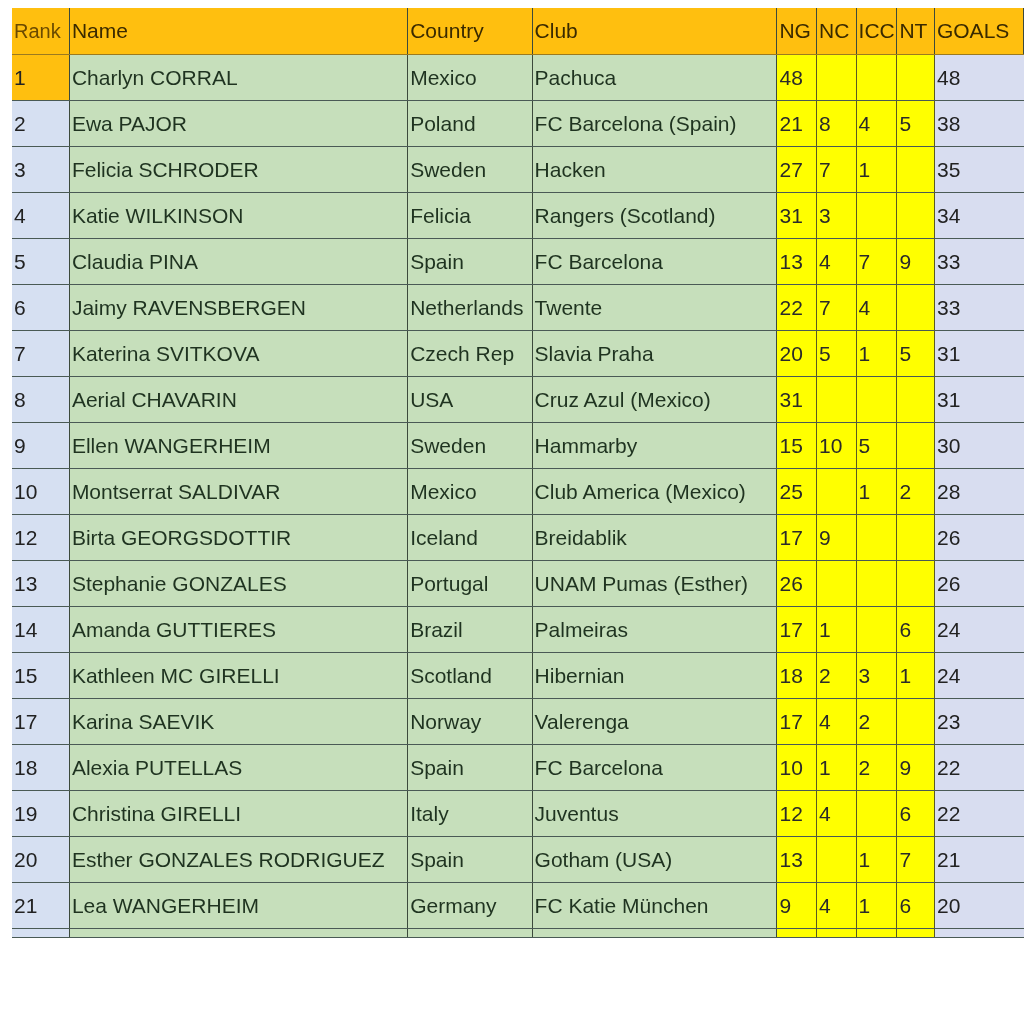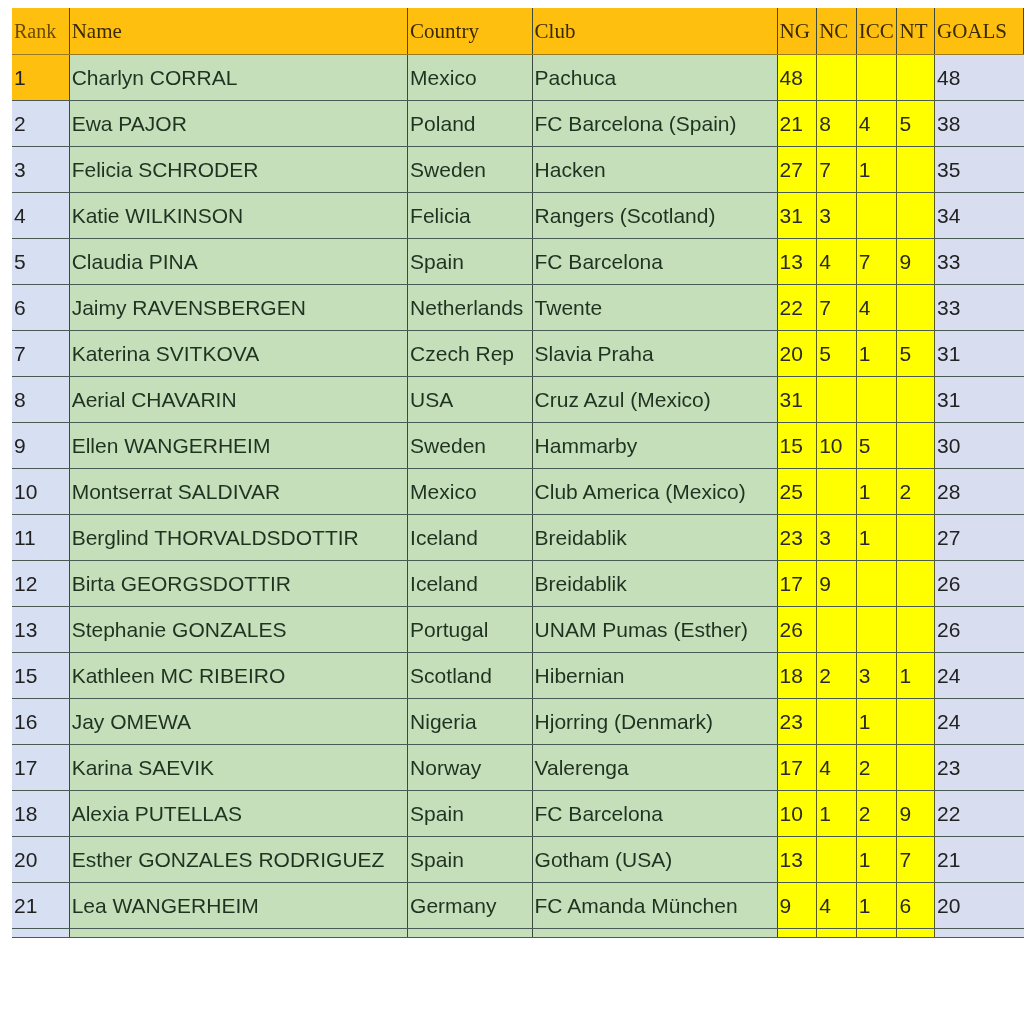--- a/index.html
+++ b/index.html
@@ -2,21 +2,21 @@
 <html><head>
 <meta charset="utf-8">
 <style>
   html, body { margin: 0; padding: 0; background: #ffffff; }
   body { width: 1024px; height: 1024px; overflow: hidden; position: relative;
          font-family: "Liberation Sans", "DejaVu Sans", sans-serif; color: #1f2a1f; }
   .sheet { position: absolute; left: 12px; top: 8px; }
   table { border-collapse: collapse; table-layout: fixed; }
   td, th { height: 45px; padding: 0 0 0 2px; border-right: 1px solid #3c4a3c; border-bottom: 1px solid #4a5a55;
            font-size: 21px; font-weight: normal; text-align: left; white-space: nowrap; overflow: visible; vertical-align: middle; }
-  thead th { background: #ffbf0f; color: #3a2a00; height: 46px; border-bottom: 1px solid #9b7a20; font-family: Liberation Serif, serif; }
+  thead th { background: #ffbf0f; color: #3a2a00; height: 46px; border-bottom: 1px solid #9b7a20; }
   th.rank-h { color: #6b4a00; font-size: 20px; }
   td.rank { background: #d6e0f2; color: #222; }
   tr.top td.rank { background: #ffbf0f; }
   td.txt { background: #c6dfbb; color: #1f3320; }
   td.num { background: #ffff00; color: #2a2a2a; border-right: 1px solid #5a5a20; }
   td.goals { background: #d8ddf0; color: #222; border-right: none; }
   col.c-rank { width: 58px; } col.c-name { width: 340px; } col.c-country { width: 125px; }
   col.c-club { width: 247px; } col.c-ng { width: 40px; } col.c-nc { width: 40px; }
   col.c-icc { width: 41px; } col.c-nt { width: 38px; } col.c-goals { width: 90px; }
   tr.partial td { height: 8px; }
@@ -155,31 +155,20 @@
           <td class="txt">Montserrat SALDIVAR</td>
           <td class="txt">Mexico</td>
           <td class="txt">Club America (Mexico)</td>
           <td class="num">25</td>
           <td class="num"></td>
           <td class="num">1</td>
           <td class="num">2</td>
           <td class="goals">28</td>
         </tr>
         <tr>
-          <td class="rank">11</td>
-          <td class="txt">Berglind THORVALDSDOTTIR</td>
-          <td class="txt">Iceland</td>
-          <td class="txt">Breidablik</td>
-          <td class="num">23</td>
-          <td class="num">3</td>
-          <td class="num">1</td>
-          <td class="num"></td>
-          <td class="goals">27</td>
-        </tr>
-        <tr>
           <td class="rank">12</td>
           <td class="txt">Birta GEORGSDOTTIR</td>
           <td class="txt">Iceland</td>
           <td class="txt">Breidablik</td>
           <td class="num">17</td>
           <td class="num">9</td>
           <td class="num"></td>
           <td class="num"></td>
           <td class="goals">26</td>
         </tr>
@@ -188,39 +177,39 @@
           <td class="txt">Stephanie GONZALES</td>
           <td class="txt">Portugal</td>
           <td class="txt">UNAM Pumas (Esther)</td>
           <td class="num">26</td>
           <td class="num"></td>
           <td class="num"></td>
           <td class="num"></td>
           <td class="goals">26</td>
         </tr>
         <tr>
+          <td class="rank">14</td>
+          <td class="txt">Amanda GUTTIERES</td>
+          <td class="txt">Brazil</td>
+          <td class="txt">Palmeiras</td>
+          <td class="num">17</td>
+          <td class="num">1</td>
+          <td class="num"></td>
+          <td class="num">6</td>
+          <td class="goals">24</td>
+        </tr>
+        <tr>
           <td class="rank">15</td>
-          <td class="txt">Kathleen MC RIBEIRO</td>
+          <td class="txt">Kathleen MC GIRELLI</td>
           <td class="txt">Scotland</td>
           <td class="txt">Hibernian</td>
           <td class="num">18</td>
           <td class="num">2</td>
           <td class="num">3</td>
           <td class="num">1</td>
-          <td class="goals">24</td>
-        </tr>
-        <tr>
-          <td class="rank">16</td>
-          <td class="txt">Jay OMEWA</td>
-          <td class="txt">Nigeria</td>
-          <td class="txt">Hjorring (Denmark)</td>
-          <td class="num">23</td>
-          <td class="num"></td>
-          <td class="num">1</td>
-          <td class="num"></td>
           <td class="goals">24</td>
         </tr>
         <tr>
           <td class="rank">17</td>
           <td class="txt">Karina SAEVIK</td>
           <td class="txt">Norway</td>
           <td class="txt">Valerenga</td>
           <td class="num">17</td>
           <td class="num">4</td>
           <td class="num">2</td>
@@ -232,35 +221,46 @@
           <td class="txt">Alexia PUTELLAS</td>
           <td class="txt">Spain</td>
           <td class="txt">FC Barcelona</td>
           <td class="num">10</td>
           <td class="num">1</td>
           <td class="num">2</td>
           <td class="num">9</td>
           <td class="goals">22</td>
         </tr>
         <tr>
+          <td class="rank">19</td>
+          <td class="txt">Christina GIRELLI</td>
+          <td class="txt">Italy</td>
+          <td class="txt">Juventus</td>
+          <td class="num">12</td>
+          <td class="num">4</td>
+          <td class="num"></td>
+          <td class="num">6</td>
+          <td class="goals">22</td>
+        </tr>
+        <tr>
           <td class="rank">20</td>
           <td class="txt">Esther GONZALES RODRIGUEZ</td>
           <td class="txt">Spain</td>
           <td class="txt">Gotham (USA)</td>
           <td class="num">13</td>
           <td class="num"></td>
           <td class="num">1</td>
           <td class="num">7</td>
           <td class="goals">21</td>
         </tr>
         <tr>
           <td class="rank">21</td>
           <td class="txt">Lea WANGERHEIM</td>
           <td class="txt">Germany</td>
-          <td class="txt">FC Amanda München</td>
+          <td class="txt">FC Katie München</td>
           <td class="num">9</td>
           <td class="num">4</td>
           <td class="num">1</td>
           <td class="num">6</td>
           <td class="goals">20</td>
         </tr>
         <tr class="partial">
           <td class="rank"></td>
           <td class="txt"></td>
           <td class="txt"></td>

